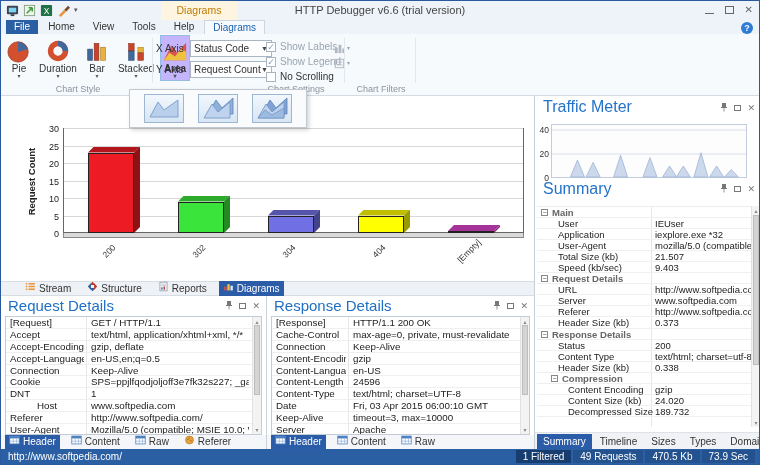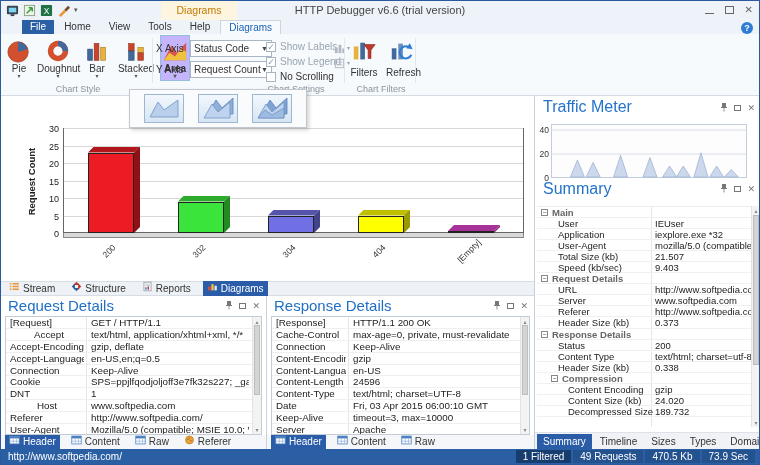--- a/index.html
+++ b/index.html
@@ -14,21 +14,21 @@
   .ctx-tab{position:absolute;left:160px;top:0;width:76px;height:19px;background:#fdf5e0;
     color:#c07a00;font-size:10.5px;text-align:center;line-height:19px;}
   .win-title{position:absolute;left:0;right:0;top:0;height:19px;text-align:center;
     font-size:11px;color:#444;line-height:19px;pointer-events:none;}
   .win-controls{position:absolute;right:6px;top:2px;display:flex;gap:11px;align-items:center;height:14px;}
   .wc-min{width:9px;height:1px;background:#666;margin-top:7px;}
   .wc-max{width:9px;height:8px;border:1px solid #666;}
   .wc-close{color:#666;font-size:10px;line-height:10px;}
   
   .tabrow{position:absolute;left:0;top:19px;width:100%;height:14px;background:#eef3f9;
-    display:flex;align-items:flex-end;padding-left:21px;gap:2px;}
+    display:flex;align-items:flex-end;padding-left:5px;gap:2px;}
   .mtab{font-size:10px;padding:1px 8px 1px 8px;height:14px;line-height:12px;color:#333;}
   .mtab.file{background:#2b5fa3;color:#fff;}
   .mtab.selected{background:#f7fafd;border:1px solid #cdd6e0;border-bottom:none;color:#1b61b5;}
   .help-btn{position:absolute;right:6px;top:21px;width:12px;height:12px;border-radius:50%;
     background:#2e7cd6;color:#fff;font-size:9px;font-weight:bold;text-align:center;line-height:12px;z-index:5;}
   
   .ribbon{position:absolute;left:0;top:33px;width:100%;height:62px;background:#f6fafd;
     border-bottom:1px solid #d4dbe4;}
   .vsep{position:absolute;top:4px;bottom:12px;width:1px;background:#e1e7ee;}
   .grp-lbl{position:absolute;bottom:1px;font-size:9px;color:#8a939e;text-align:center;}
@@ -71,21 +71,21 @@
   .ytick{position:absolute;width:22px;text-align:right;font-size:9px;color:#222;}
   .ylabel{position:absolute;font-size:9.5px;font-weight:bold;color:#222;text-align:center;
     width:100px;transform:rotate(-90deg);}
   .floor{position:absolute;background:#d9d9d9;border:1px solid #888;border-top:none;}
   .bar-face{position:absolute;border:1px solid #222;}
   .bar-top,.bar-side{position:absolute;}
   .xlab{position:absolute;width:60px;text-align:center;font-size:8.5px;color:#333;transform:rotate(-45deg);}
   
   .view-tabs{position:absolute;left:0;top:280px;width:533px;height:15px;background:#eef2f6;
     border-top:1px solid #d7dde4;border-bottom:1px solid #d7dde4;display:flex;align-items:center;
-    padding-left:4px;gap:8px;font-size:10px;color:#333;}
+    padding-left:20px;gap:8px;font-size:10px;color:#333;}
   .vtab{display:flex;align-items:center;gap:3px;padding:0 4px;height:15px;line-height:15px;}
   .vtab svg{width:11px;height:11px;}
   .vtab.selected{background:#2a5ca8;color:#fff;}
   
   .panel{position:absolute;top:295px;height:153px;background:#fff;}
   .panel.req{left:0;width:266px;border-right:1px solid #c9d2dc;}
   .panel.resp{left:266px;width:267px;}
   .p-header{position:absolute;left:0;top:0;width:100%;height:20px;}
   .p-title{position:absolute;left:7px;top:1px;font-size:15px;color:#1f6fc4;}
   .p-icons{position:absolute;right:6px;top:5px;display:flex;gap:6px;align-items:center;}
@@ -189,21 +189,21 @@
               <circle cx="13" cy="15" r="11" fill="none" stroke="#9c3a20" stroke-width="0.7"></circle>
             </svg></div>
           <div class="lbl">Pie</div>
           <span class="caret">▾</span>
         </div>
         <div class="rbtn wide">
           <div class="ic"><svg viewBox="0 0 28 28">
               <path d="M14 3 a11 11 0 1 0 0.02 0Z M14 9 a5 5 0 1 1 -0.02 0Z" fill="#d2502e" fill-rule="evenodd"></path>
               <path d="M14 3 A11 11 0 0 1 25 14 L19 14 A5 5 0 0 0 14 9 Z" fill="#41699c"></path>
             </svg></div>
-          <div class="lbl">Doughnut</div>
+          <div class="lbl">Duration</div>
           <span class="caret">▾</span>
         </div>
         <div class="rbtn">
           <div class="ic"><svg viewBox="0 0 28 28">
               <rect x="4" y="12" width="5" height="12" fill="#41699c" stroke="#2c4a70" stroke-width="0.7"></rect>
               <rect x="11" y="6" width="5" height="18" fill="#c8452a" stroke="#8c2d1a" stroke-width="0.7"></rect>
               <rect x="18" y="10" width="5" height="14" fill="#e8b33c" stroke="#a87c22" stroke-width="0.7"></rect>
             </svg></div>
           <div class="lbl">Bar</div>
           <span class="caret">▾</span>
@@ -264,39 +264,20 @@
       <div class="mini-btn">
         <span class="mi"><svg viewBox="0 0 14 14">
               <rect x="2.5" y="2.5" width="9" height="9" fill="none" stroke="#b0b8c0"></rect>
               <line x1="4" y1="5.5" x2="10" y2="5.5" stroke="#b0b8c0"></line>
               <line x1="4" y1="8.5" x2="10" y2="8.5" stroke="#b0b8c0"></line>
             </svg></span>
         <span class="mcaret">▾</span>
       </div>
     </div>
     <div class="vsep" style="left:343px"></div>
-    <div class="filters-group" id="filterButtons">
-        <div class="fbtn">
-          <div class="ic"><svg viewBox="0 0 28 28">
-              <rect x="3" y="8" width="5" height="14" fill="#e8b33c"></rect>
-              <rect x="10" y="4" width="5" height="18" fill="#41699c"></rect>
-              <path d="M14 6 L26 6 L21.5 12 L21.5 21 L18.5 21 L18.5 12 Z" fill="#c0392b" stroke="#8e2a1e" stroke-width="0.7"></path>
-            </svg></div>
-          <div class="lbl">Filters</div>
-        </div>
-        <div class="fbtn">
-          <div class="ic"><svg viewBox="0 0 28 28">
-              <rect x="3" y="10" width="5" height="12" fill="#41699c"></rect>
-              <rect x="10" y="5" width="5" height="17" fill="#6b8fbe"></rect>
-              <path d="M24 17 a6.5 6.5 0 1 1 -2.6-8.2" fill="none" stroke="#2e7cd6" stroke-width="2.2"></path>
-              <path d="M22.5 4.5 L25.5 11 L18.5 10 Z" fill="#2e7cd6"></path>
-            </svg></div>
-          <div class="lbl">Refresh</div>
-        </div>
-      </div>
     <div class="vsep" style="left:414px"></div>
     <div class="grp-lbl" style="left:4px;width:146px">Chart Style</div>
     <div class="grp-lbl" style="left:240px;width:110px">Chart Settings</div>
     <div class="grp-lbl" style="left:346px;width:68px">Chart Filters</div>
   </div>
 
   <div class="flyout" id="flyout">
       <div class="fly-btn">
         <svg viewBox="0 0 32 23">
           <polygon points="2,20 10,5 16,13 30,3 30,20" fill="#b9cfeb" stroke="#6f94c4" stroke-width="0.8"></polygon>
@@ -408,21 +389,21 @@
         <span class="pi-close">✕</span>
       </span>
     </div>
     <div class="dtable" id="reqTable">
         <div class="colsep" style="left: 80px;"></div>
         <div class="drow">
           <span class="dlab" style="width: 74px;">[Request]</span>
           <span class="dval" style="left: 85px;">GET / HTTP/1.1</span>
         </div>
         <div class="drow">
-          <span class="dlab" style="width: 74px; margin-left: 24px;">Accept</span>
+          <span class="dlab" style="width: 74px;">Accept</span>
           <span class="dval" style="left: 85px;">text/html, application/xhtml+xml, */*</span>
         </div>
         <div class="drow">
           <span class="dlab" style="width: 74px;">Accept-Encoding</span>
           <span class="dval" style="left: 85px;">gzip, deflate</span>
         </div>
         <div class="drow">
           <span class="dlab" style="width: 74px;">Accept-Language</span>
           <span class="dval" style="left: 85px;">en-US,en;q=0.5</span>
         </div>

